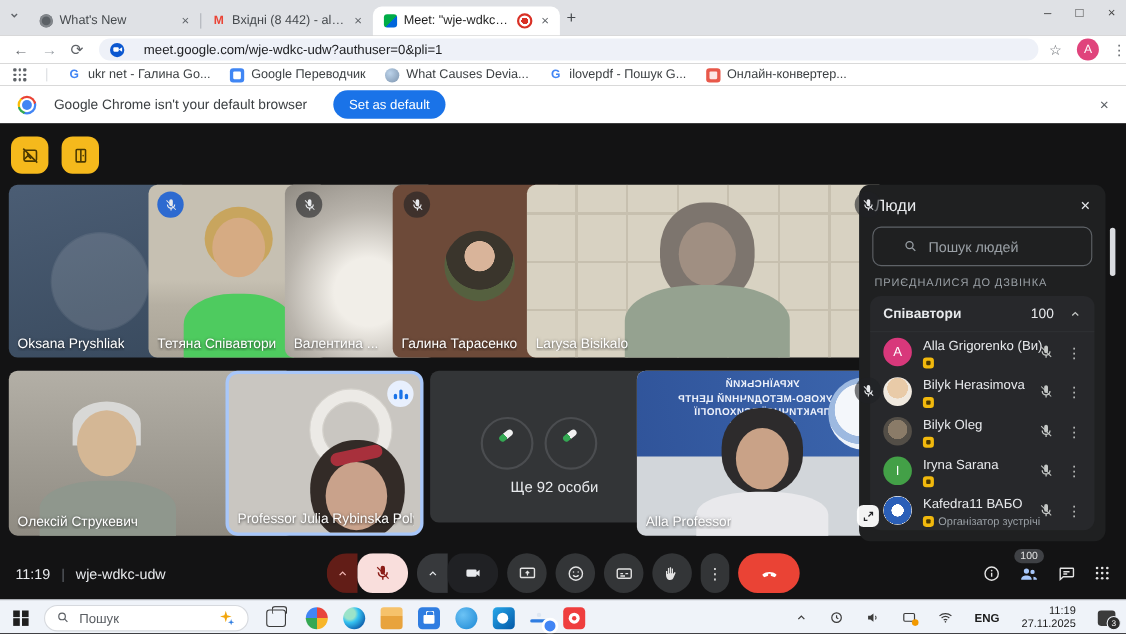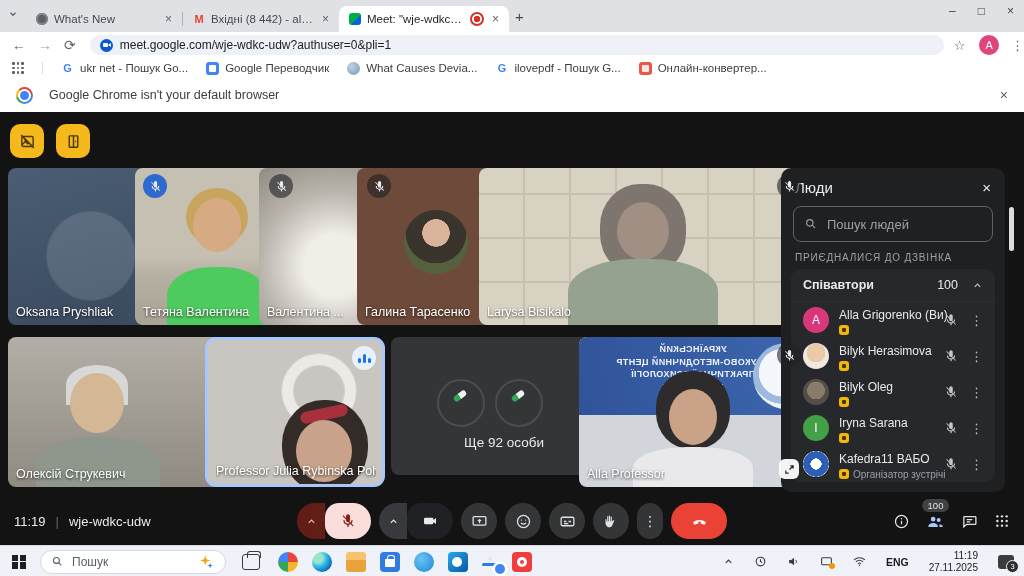--- a/index.html
+++ b/index.html
@@ -19,21 +19,21 @@
   .fav-gmail{width:12px;height:12px;flex:none;color:#ea4335;font-weight:bold;font-size:11px;line-height:12px;text-align:center;}
   .fav-meet{width:12px;height:12px;border-radius:3px;background:linear-gradient(135deg,#00ac47 0 55%,#0066da 55%);flex:none;}
   .rec-dot{width:10px;height:10px;border-radius:50%;border:2px solid #d93025;background:radial-gradient(circle,#d93025 0 3px,transparent 3px);flex:none;}
   .newtab{margin:0 0 7px 6px;color:#45494d;font-size:15px;}
   .wincontrols{position:absolute;right:10px;top:4px;display:flex;gap:22px;color:#444;font-size:12px;}
 
   
   .toolbar{position:absolute;left:0;top:32px;width:1024px;height:26px;background:#ffffff;display:flex;align-items:center;}
   .navbtn{color:#5f6368;font-size:14px;margin-left:12px;}
   .navbtn.fwd{color:#9aa0a6;}
-  .omnibox{display:flex;align-items:center;gap:7px;height:20px;border-radius:10px;background:#eef1f8;margin-left:14px;width:846px;padding:0 10px;}
+  .omnibox{display:flex;align-items:center;gap:18px;height:20px;border-radius:10px;background:#eef1f8;margin-left:14px;width:846px;padding:0 10px;}
   .site-icon{width:13px;height:13px;border-radius:50%;background:#0b57d0;position:relative;flex:none;}
   .site-icon:after{content:"";position:absolute;left:3px;top:4.5px;width:5px;height:4px;background:#fff;border-radius:1px;}
   .site-icon:before{content:"";position:absolute;left:8.5px;top:4.5px;border-top:2px solid transparent;border-bottom:2px solid transparent;border-right:3px solid #fff;}
   .url{font-size:12px;color:#202124;white-space:nowrap;}
   .starbtn{color:#5f6368;font-size:13px;margin-left:10px;}
   .profile-avatar{width:20px;height:20px;border-radius:50%;background:#e0447c;color:#fff;font-size:11px;display:flex;align-items:center;justify-content:center;margin-left:14px;}
   .kebab{color:#5f6368;font-size:13px;margin-left:12px;}
 
   
   .bookmarks{position:absolute;left:0;top:58px;width:1024px;height:20px;background:#ffffff;display:flex;align-items:center;gap:18px;padding-left:12px;}
@@ -110,21 +110,21 @@
   .t8 .logo{position:absolute;right:-12px;top:6px;width:66px;height:66px;border-radius:50%;background:radial-gradient(circle at 45% 45%,#f4f7fb 0 46%,#9db9e0 47% 60%,#eef3fa 61%);}
   .t8 .hair{position:absolute;left:50%;top:34px;transform:translateX(-50%);width:74px;height:78px;border-radius:46%;background:#2d2b2c;}
   .t8 .head{left:50%;top:52px;transform:translateX(-50%);width:48px;height:56px;background:#c9a287;}
   .t8 .torso{left:50%;bottom:-6px;transform:translateX(-50%);width:120px;height:46px;background:#e9e9ec;}
 
   
   .panel{position:absolute;left:781px;top:56px;width:224px;height:324px;background:#1f2021;border-radius:10px;color:#e8eaed;}
   .panel-header{display:flex;align-items:flex-end;justify-content:space-between;padding:11px 14px 8px;}
   .panel-title{font-size:15px;}
   .panel-close{color:#e8eaed;font-size:15px;}
-  .searchbox{margin:2px 12px 8px;height:34px;border:1px solid #5f6368;border-radius:8px;display:flex;align-items:center;gap:9px;padding:0 10px;color:#9aa0a6;}
+  .searchbox{margin:2px 12px 8px;height:34px;border:1px solid #5f6368;border-radius:8px;display:flex;align-items:center;gap:9px;padding:0 27px;color:#9aa0a6;}
   .searchbox .ph{font-size:13px;}
   .section-label{margin:10px 14px 6px;font-size:10px;letter-spacing:.8px;color:#9aa0a6;}
   .group{margin:0 10px;background:#27282b;border-radius:10px;overflow:hidden;}
   .group-head{height:32px;display:flex;align-items:center;padding:0 12px;gap:8px;border-bottom:1px solid #2f3033;}
   .group-name{flex:1;font-size:12.5px;font-weight:bold;}
   .group-count{font-size:12.5px;margin-right:6px;}
   .chev{color:#c4c7c5;}
   .prow{height:36px;display:flex;align-items:center;gap:10px;padding:0 12px;}
   .pavat{width:26px;height:26px;border-radius:50%;flex:none;display:flex;align-items:center;justify-content:center;font-size:12px;color:#fff;}
   .pavat.photo1{background:radial-gradient(circle at 50% 38%,#e9cba8 0 45%,#f0e9df 46%);}
@@ -250,21 +250,21 @@
         <i></i>
         <i></i>
         <i></i>
         <i></i>
         <i></i>
         <i></i>
       </span>
     <span class="bm-divider"></span>
     <div class="bm">
       <span class="bm-g">G</span>
-      <span>ukr net - Пошук Go...</span>
+      <span>ukr net - Галина Go...</span>
     </div>
     <div class="bm">
       <span class="bm-ic bm-translate"></span>
       <span>Google Переводчик</span>
     </div>
     <div class="bm">
       <span class="bm-ic bm-circle"></span>
       <span>What Causes Devia...</span>
     </div>
     <div class="bm">
@@ -273,20 +273,21 @@
     </div>
     <div class="bm">
       <span class="bm-ic bm-red"></span>
       <span>Онлайн-конвертер...</span>
     </div>
   </div>
 
   <div class="infobar">
     <span class="chrome-logo"></span>
     <span class="msg">Google Chrome isn't your default browser</span>
+    <span class="default-btn">Set as default</span>
     <span class="closex">×</span>
   </div>
 
   <div class="meet">
 
     <div class="alert-ic alert-1">
       <svg width="17" height="17" viewBox="0 0 24 24" fill="none" stroke="currentColor" stroke-width="2">
           <rect x="4" y="5" width="16" height="14" rx="2"></rect>
           <circle cx="9" cy="10" r="1.5" fill="currentColor" stroke="none"></circle>
           <path d="M4 17l5-5 4 4M3 3l18 18"></path>
@@ -314,21 +315,21 @@
     <div class="tile t1">
       <span class="hair"></span>
         <span class="head"></span>
         <span class="torso"></span>
       <span class="micbadge">
         <svg width="13" height="13" viewBox="0 0 24 24" fill="currentColor">
             <path d="M12 14a3 3 0 0 0 3-3V5a3 3 0 0 0-6 0v6a3 3 0 0 0 3 3zm5-3h2a7 7 0 0 1-6 6.9V21h-2v-3.1A7 7 0 0 1 5 11h2a5 5 0 0 0 10 0z"></path>
             <path d="M3.8 4.6 19.4 20.2l1.1-1.1L4.9 3.5z"></path>
           </svg>
       </span>
-      <span class="name">Тетяна Валентина</span>
+      <span class="name">Тетяна Співавтори</span>
     </div>
 
     <div class="tile t2">
       <span class="micbadge">
         <svg width="13" height="13" viewBox="0 0 24 24" fill="currentColor">
             <path d="M12 14a3 3 0 0 0 3-3V5a3 3 0 0 0-6 0v6a3 3 0 0 0 3 3zm5-3h2a7 7 0 0 1-6 6.9V21h-2v-3.1A7 7 0 0 1 5 11h2a5 5 0 0 0 10 0z"></path>
             <path d="M3.8 4.6 19.4 20.2l1.1-1.1L4.9 3.5z"></path>
           </svg>
       </span>
       <span class="name">Валентина ...</span>

